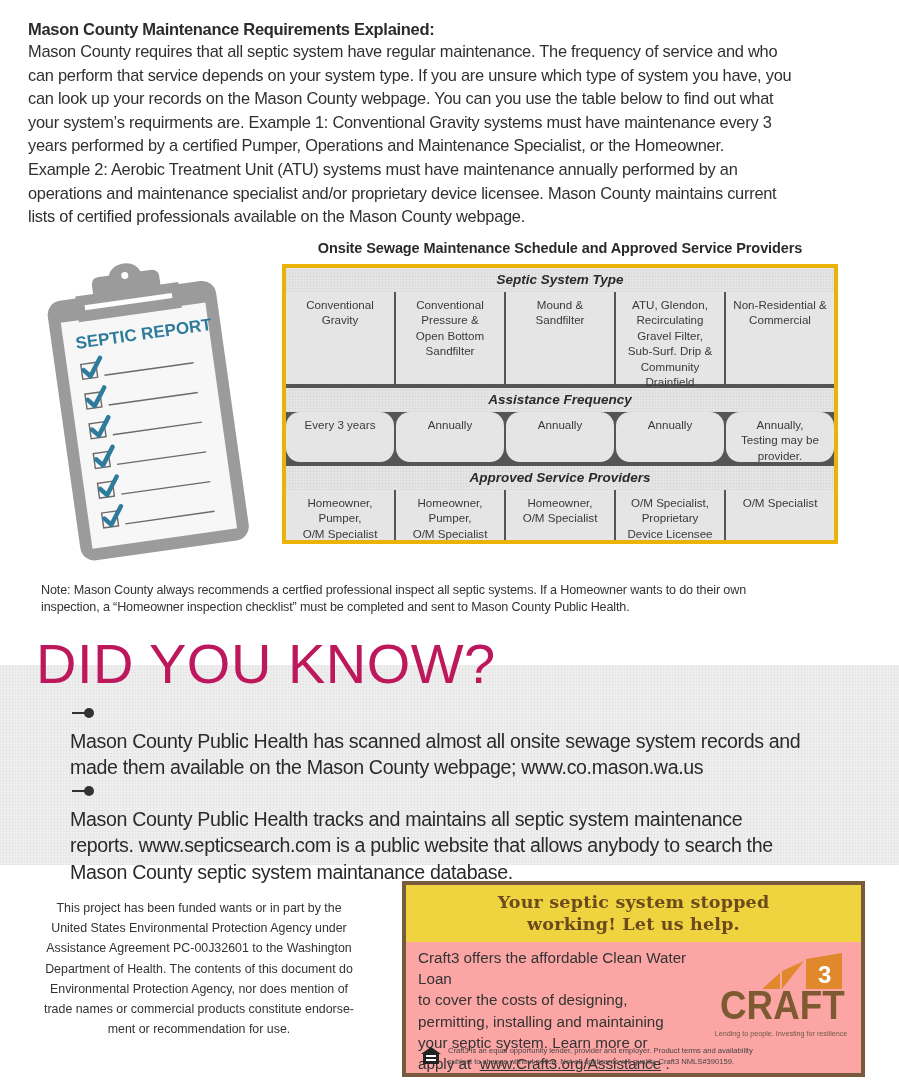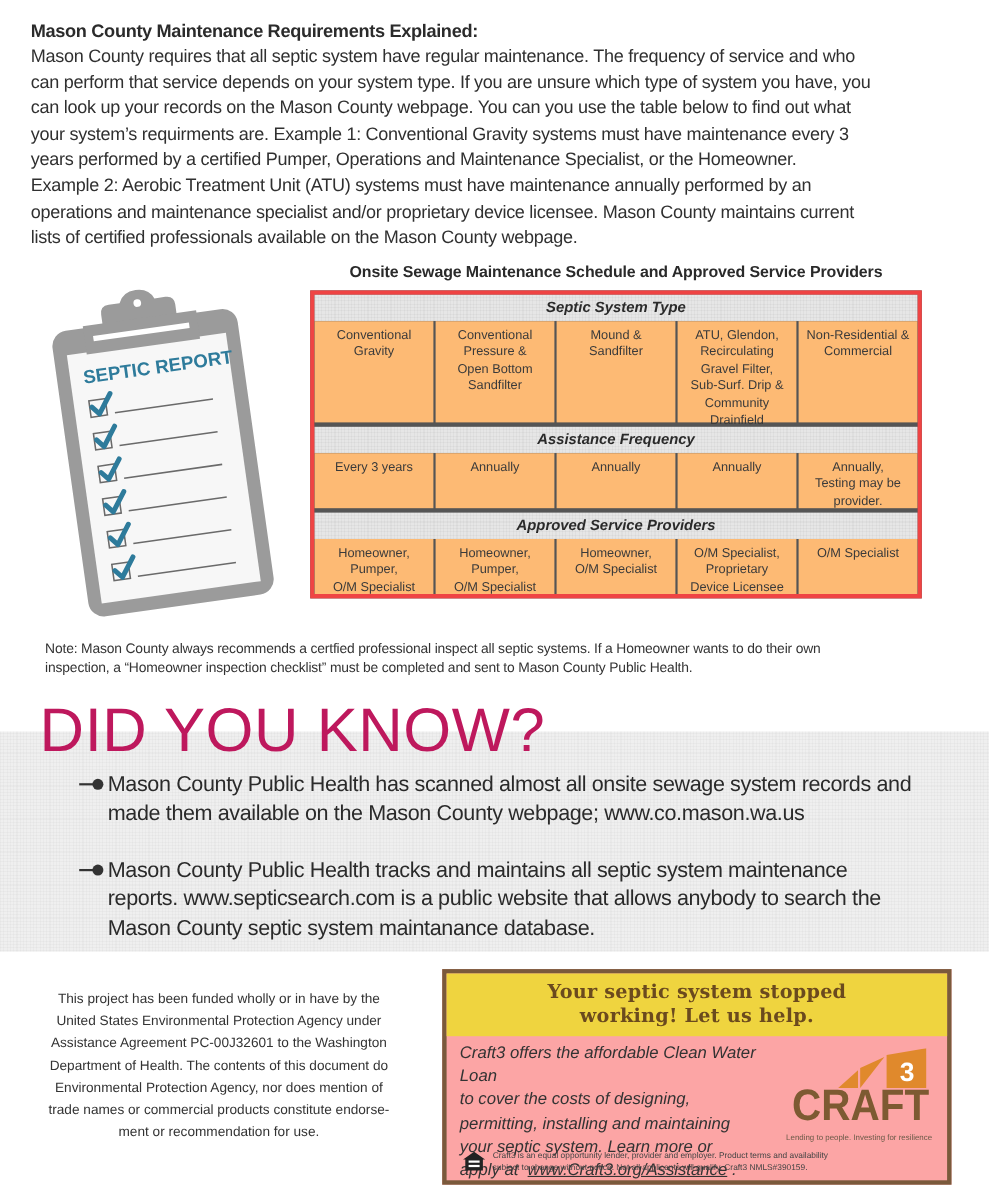--- a/index.html
+++ b/index.html
@@ -10,50 +10,50 @@
   .intro { position: absolute; left: 28px; top: 18px; width: 850px; }
   .intro-title { font-family: "Liberation Sans", sans-serif; font-weight: bold; font-size: 16.5px; color: #2b2b2b; letter-spacing: -0.3px; line-height: 22px; }
   .intro-body { font-size: 16.4px; line-height: 23.6px; color: #303030; letter-spacing: -0.25px; }
   .intro-body p { margin: 0; }
 
   
   .clipboard { position: absolute; left: 40px; top: 262px; width: 210px; height: 300px; }
 
   
   .table-title { position: absolute; left: 282px; top: 240px; width: 556px; text-align: center; font-weight: bold; font-size: 14.5px; color: #2a2a2a; letter-spacing: -0.1px; }
-  .schedule { position: absolute; left: 282px; top: 264px; width: 556px; border: 4px solid #ef4444; background: #555; }
+  .schedule { position: absolute; left: 282px; top: 264px; width: 556px; border: 4px solid #eab308; background: #555; }
   .band { background: #e6e6e6; background-image: repeating-linear-gradient(90deg, rgba(0,0,0,0.03) 0 1px, transparent 1px 3px), repeating-linear-gradient(0deg, rgba(0,0,0,0.03) 0 1px, transparent 1px 3px); text-align: center; font-weight: bold; font-style: italic; font-size: 13.5px; color: #2a2a2a; height: 24px; line-height: 24px; }
   .row { display: flex; background: #555; gap: 2px; }
-  .cell { flex: 1; background: #fdba74; text-align: center; font-size: 11.6px; line-height: 15.4px; color: #3a3a3a; padding-top: 5px; }
+  .cell { flex: 1; background: #e5e5e5; text-align: center; font-size: 11.6px; line-height: 15.4px; color: #3a3a3a; padding-top: 5px; }
   .row.types .cell { height: 92px; }
-  .row.freq .cell { height: 50px; }
+  .row.freq .cell { height: 50px; border-radius: 14px; }
   .row.prov .cell { height: 50px; }
   .sep { height: 4px; background: #555; }
 
   
   .note { position: absolute; left: 41px; top: 582px; width: 820px; font-size: 12.6px; line-height: 16.5px; color: #333; letter-spacing: -0.15px; }
 
   
   .dyk-band { position: absolute; left: 0; top: 665px; width: 899px; height: 200px; background: #efefef; background-image: repeating-linear-gradient(90deg, rgba(0,0,0,0.025) 0 1px, transparent 1px 3px), repeating-linear-gradient(0deg, rgba(0,0,0,0.025) 0 1px, transparent 1px 3px); }
   .dyk-title { position: absolute; left: 36px; top: 636px; font-family: "Liberation Sans", sans-serif; font-weight: normal; font-size: 56px; letter-spacing: 0.5px; color: #be185d; line-height: 56px; }
-  .dyk-item { position: absolute; left: 70px; width: 810px; display: flex; }
+  .dyk-item { position: absolute; left: 70px; width: 810px; display: flex; flex-direction: column; }
   .dyk-item .bullet { width: 28px; flex: 0 0 28px; position: relative; height: 24px; }
   .dyk-item .bullet .line { position: absolute; left: 2px; top: 12px; width: 14px; height: 2px; background: #333; }
   .dyk-item .bullet .dot { position: absolute; left: 14px; top: 8px; width: 10px; height: 10px; border-radius: 50%; background: #333; }
   .dyk-item .txt { font-size: 19.6px; line-height: 26.4px; color: #2a2a2a; letter-spacing: -0.35px; }
   .dyk-1 { top: 700px; }
   .dyk-2 { top: 778px; }
 
   
   .funding { position: absolute; left: 14px; top: 898px; width: 370px; text-align: center; font-size: 12.4px; line-height: 20.2px; color: #333; }
 
   
   .ad { position: absolute; left: 402px; top: 881px; width: 463px; height: 196px; border: 4px solid #7a5a3c; background: #fca5a5; }
   .ad-head { background: #efd43f; height: 57px; text-align: center; font-family: "DejaVu Serif", serif; font-weight: bold; color: #6b4a1e; font-size: 17.5px; line-height: 22px; padding-top: 6px; letter-spacing: 0.2px; }
-  .ad-body { position: absolute; left: 12px; top: 62px; width: 290px; font-size: 15.2px; line-height: 21.2px; color: #333; font-style: italic; }
+  .ad-body { position: absolute; left: 12px; top: 62px; width: 290px; font-size: 15.2px; line-height: 21.2px; color: #333; }
   .ad-body .link { text-decoration: underline; color: #333; }
   .ad-logo { position: absolute; left: 300px; top: 68px; width: 150px; height: 88px; }
   .ad-logo .word { position: absolute; left: 14px; top: 30px; font-family: "Liberation Sans", sans-serif; font-weight: bold; font-size: 40px; color: #7d5a32; letter-spacing: 0px; transform: scaleX(0.92); transform-origin: left; }
   .ad-logo .tagline { position: absolute; left: 0; top: 76px; width: 150px; text-align: center; font-size: 7.2px; color: #6b5a48; }
   .ad-footer { position: absolute; left: 14px; top: 160px; width: 440px; display: flex; align-items: flex-start; }
   .ad-footer .eho { width: 22px; flex: 0 0 22px; margin-right: 6px; margin-top: 1px; }
   .ad-footer .fine { font-size: 7.6px; line-height: 11px; color: #444; }
 </style>
 </head>
 <body>
@@ -221,21 +221,21 @@
       <span class="dot"></span>
     </div>
   <div class="txt">
     <div>Mason County Public Health tracks and maintains all septic system maintenance</div>
     <div>reports.  www.septicsearch.com is a public website that allows anybody to search the</div>
     <div>Mason County septic system maintanance database.</div>
   </div>
 </div>
 
 <div class="funding">
-  <div>This project has been funded wholly or in have by the</div>
+  <div>This project has been funded wants or in part by the</div>
   <div>United States Environmental Protection Agency under</div>
   <div>Assistance Agreement PC-00J32601 to the Washington</div>
   <div>Department of Health.  The contents of this document do</div>
   <div>Environmental Protection Agency, nor does mention of</div>
   <div>trade names or commercial products constitute endorse-</div>
   <div>ment or recommendation for use.</div>
 </div>
 
 <div class="ad">
   <div class="ad-head">

